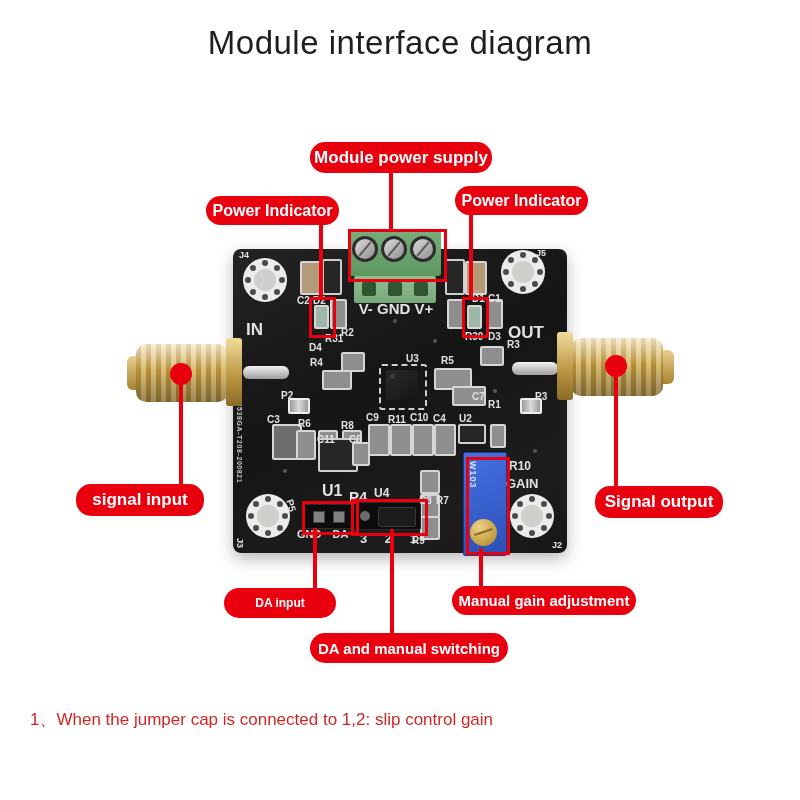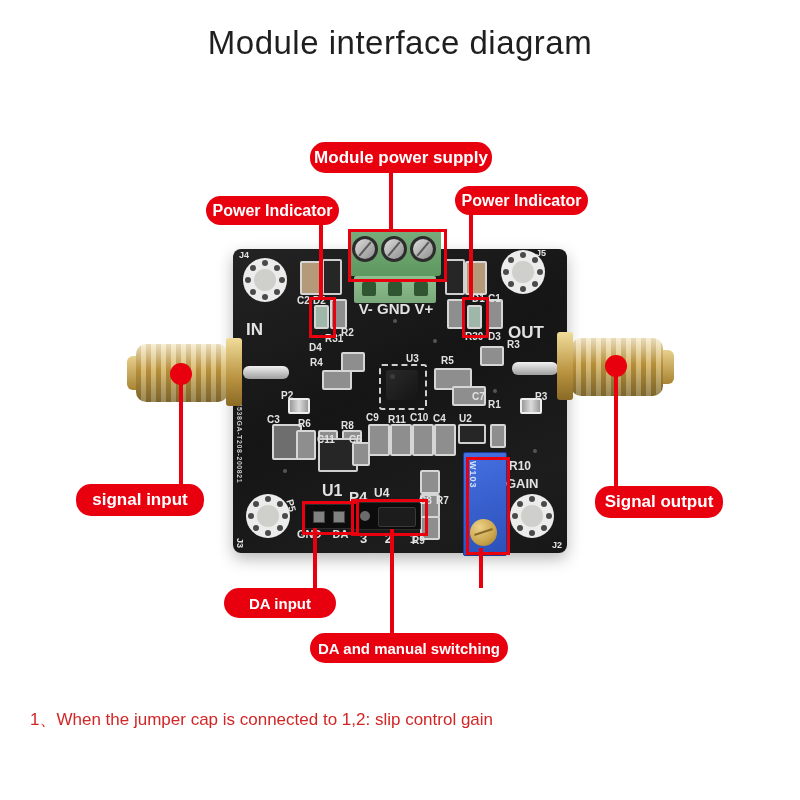--- a/index.html
+++ b/index.html
@@ -227,18 +227,19 @@
   <div class="rbox" style="left:462px;top:297px;width:21px;height:35px;"></div>
   <div class="rbox" style="left:302px;top:501px;width:51px;height:28px;"></div>
   <div class="rbox" style="left:351px;top:499px;width:71px;height:31px;"></div>
   <div class="rbox" style="left:466px;top:457px;width:38px;height:92px;"></div>
 
   <div class="pill" style="left:310px;top:142px;width:182px;height:31px;font-size:17px;">Module power supply</div>
   <div class="pill" style="left:206px;top:196px;width:133px;height:29px;font-size:16px;">Power Indicator</div>
   <div class="pill" style="left:455px;top:186px;width:133px;height:29px;font-size:16px;">Power Indicator</div>
   <div class="pill" style="left:76px;top:484px;width:128px;height:32px;font-size:17px;">signal input</div>
   <div class="pill" style="left:595px;top:486px;width:128px;height:32px;font-size:17px;">Signal output</div>
-  <div class="pill" style="left:224px;top:588px;width:112px;height:30px;font-size:15px;">DA input</div>
+  <div class="pill" style="left:224px;top:588px;width:112px;height:30px;font-size:12px;">DA input</div>
+  <div class="pill" style="left:452px;top:586px;width:184px;height:29px;font-size:15px;">Manual gain adjustment</div>
   <div class="pill" style="left:310px;top:633px;width:198px;height:30px;font-size:15px;">DA and manual switching</div>
 
   <div class="note" style="top:708px;">1、When the jumper cap is connected to 1,2: slip control gain</div>
 
 </div>
 
 </body></html>

